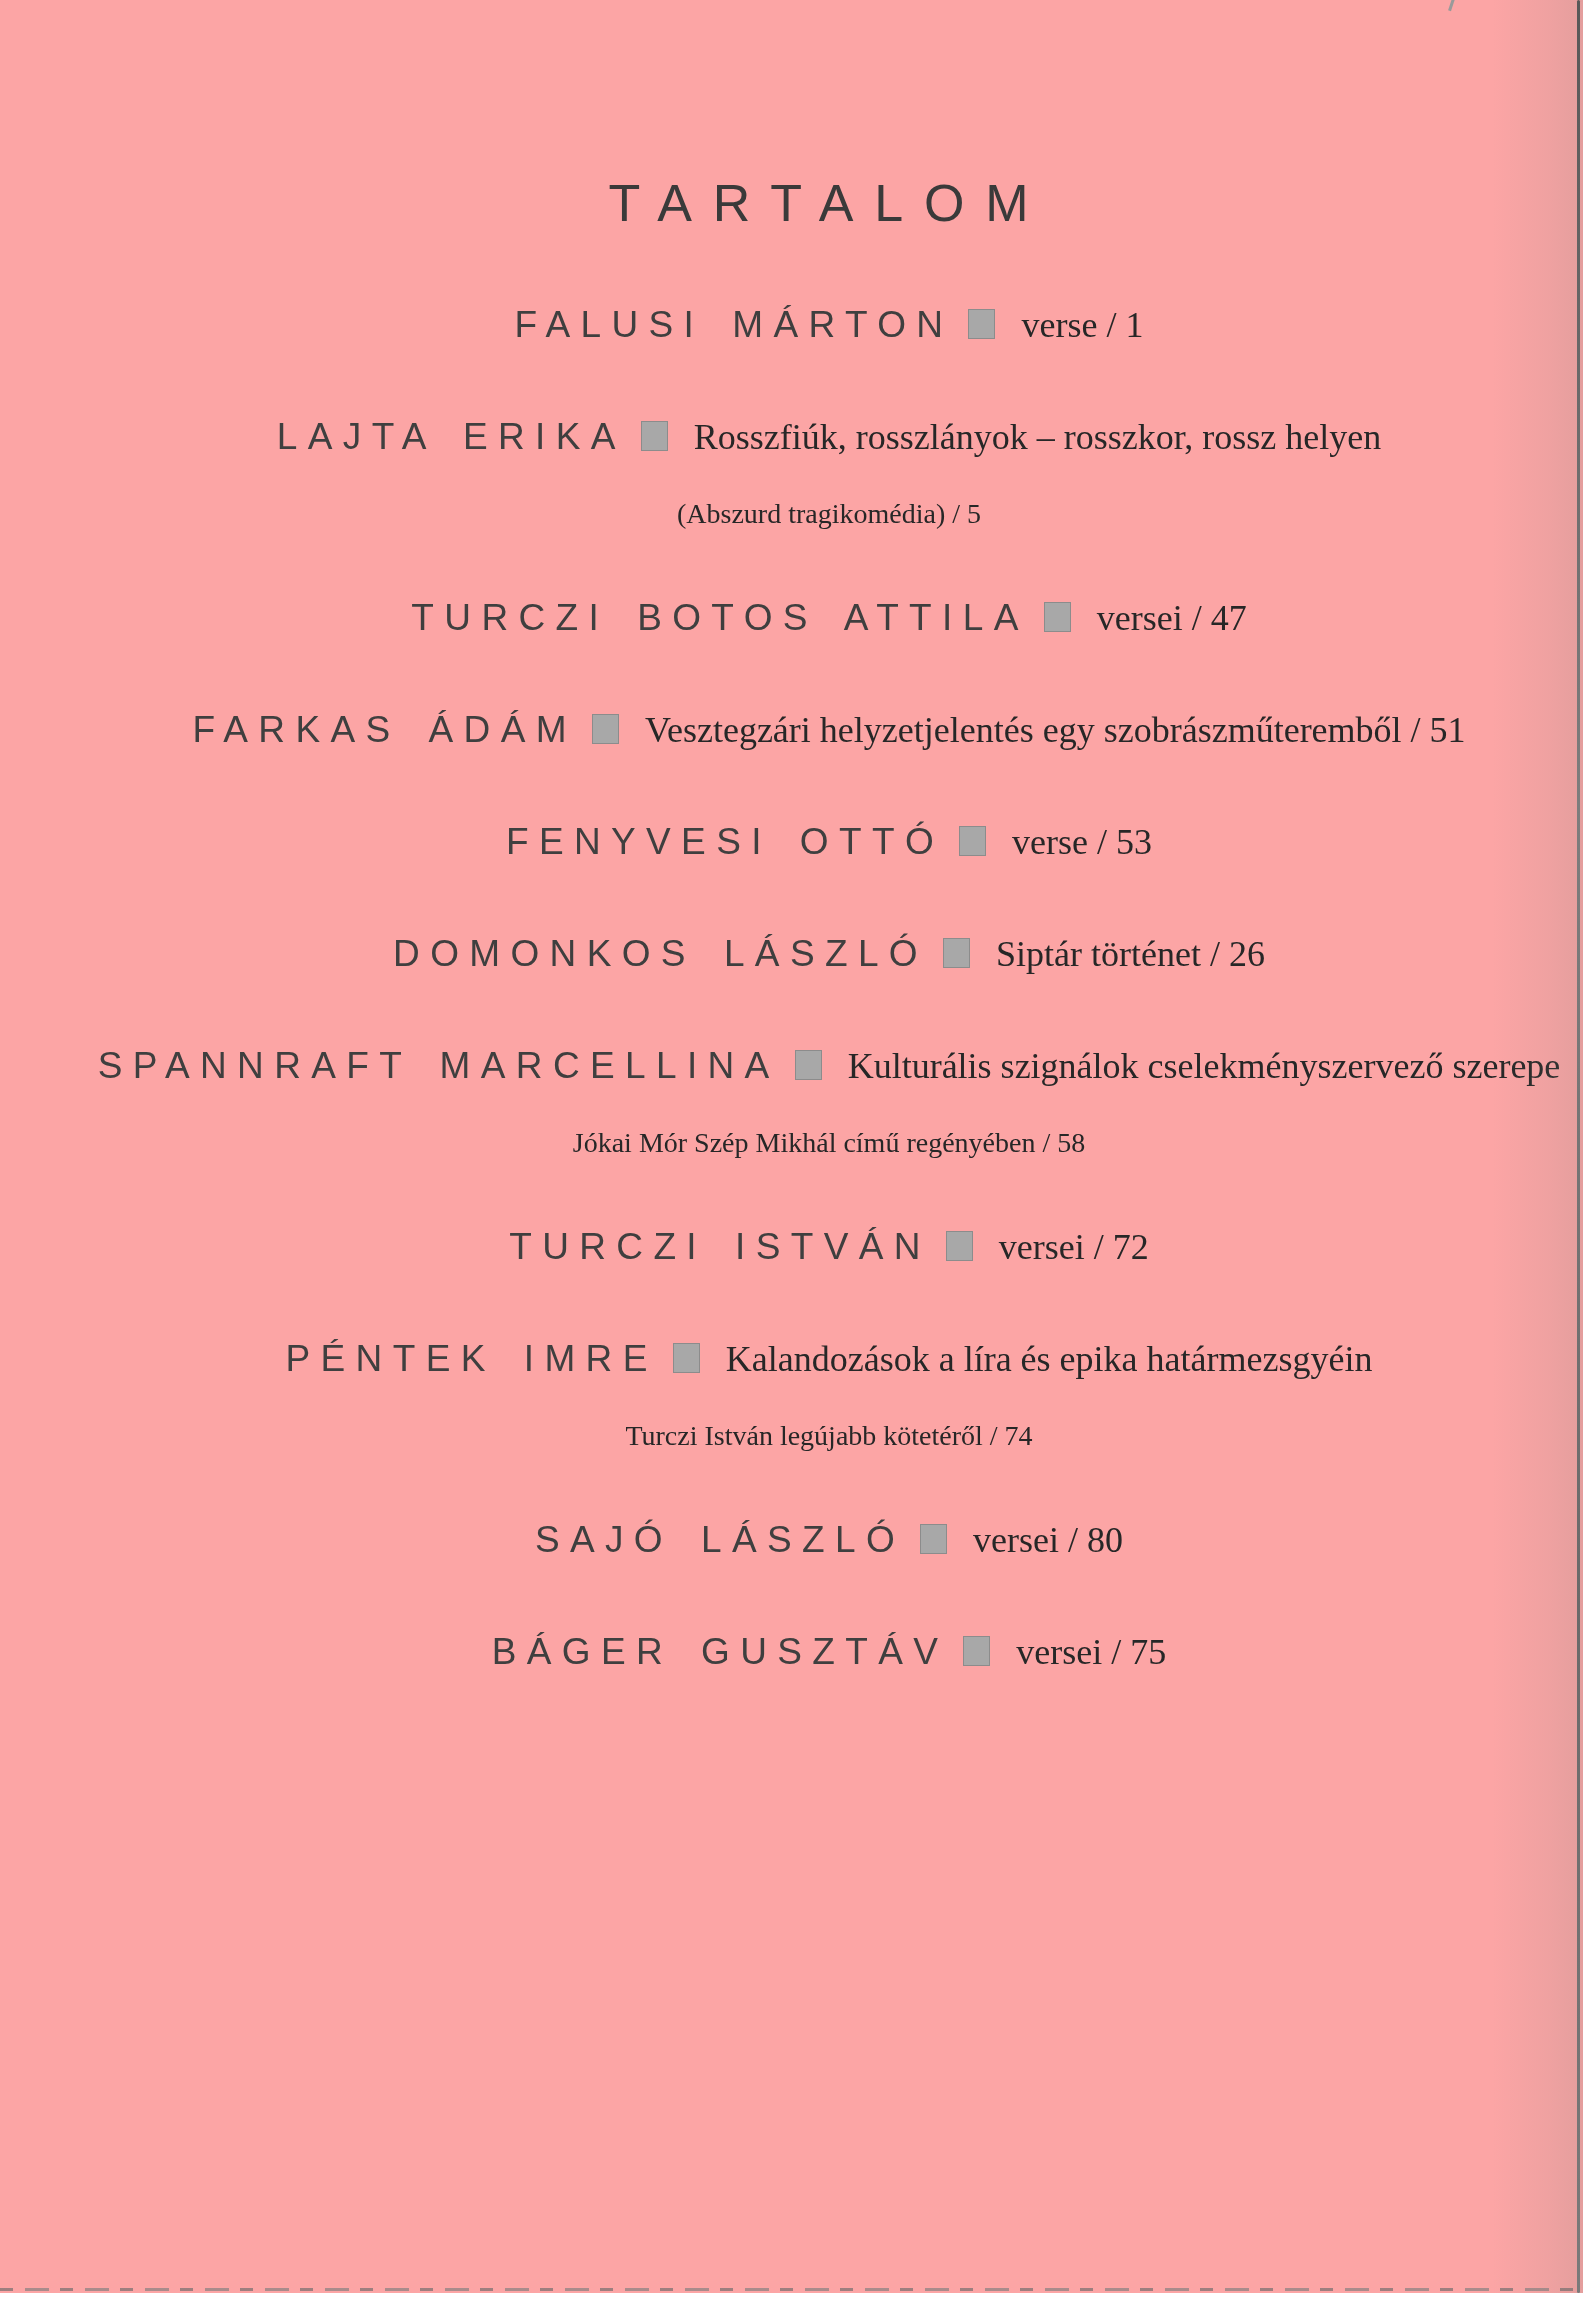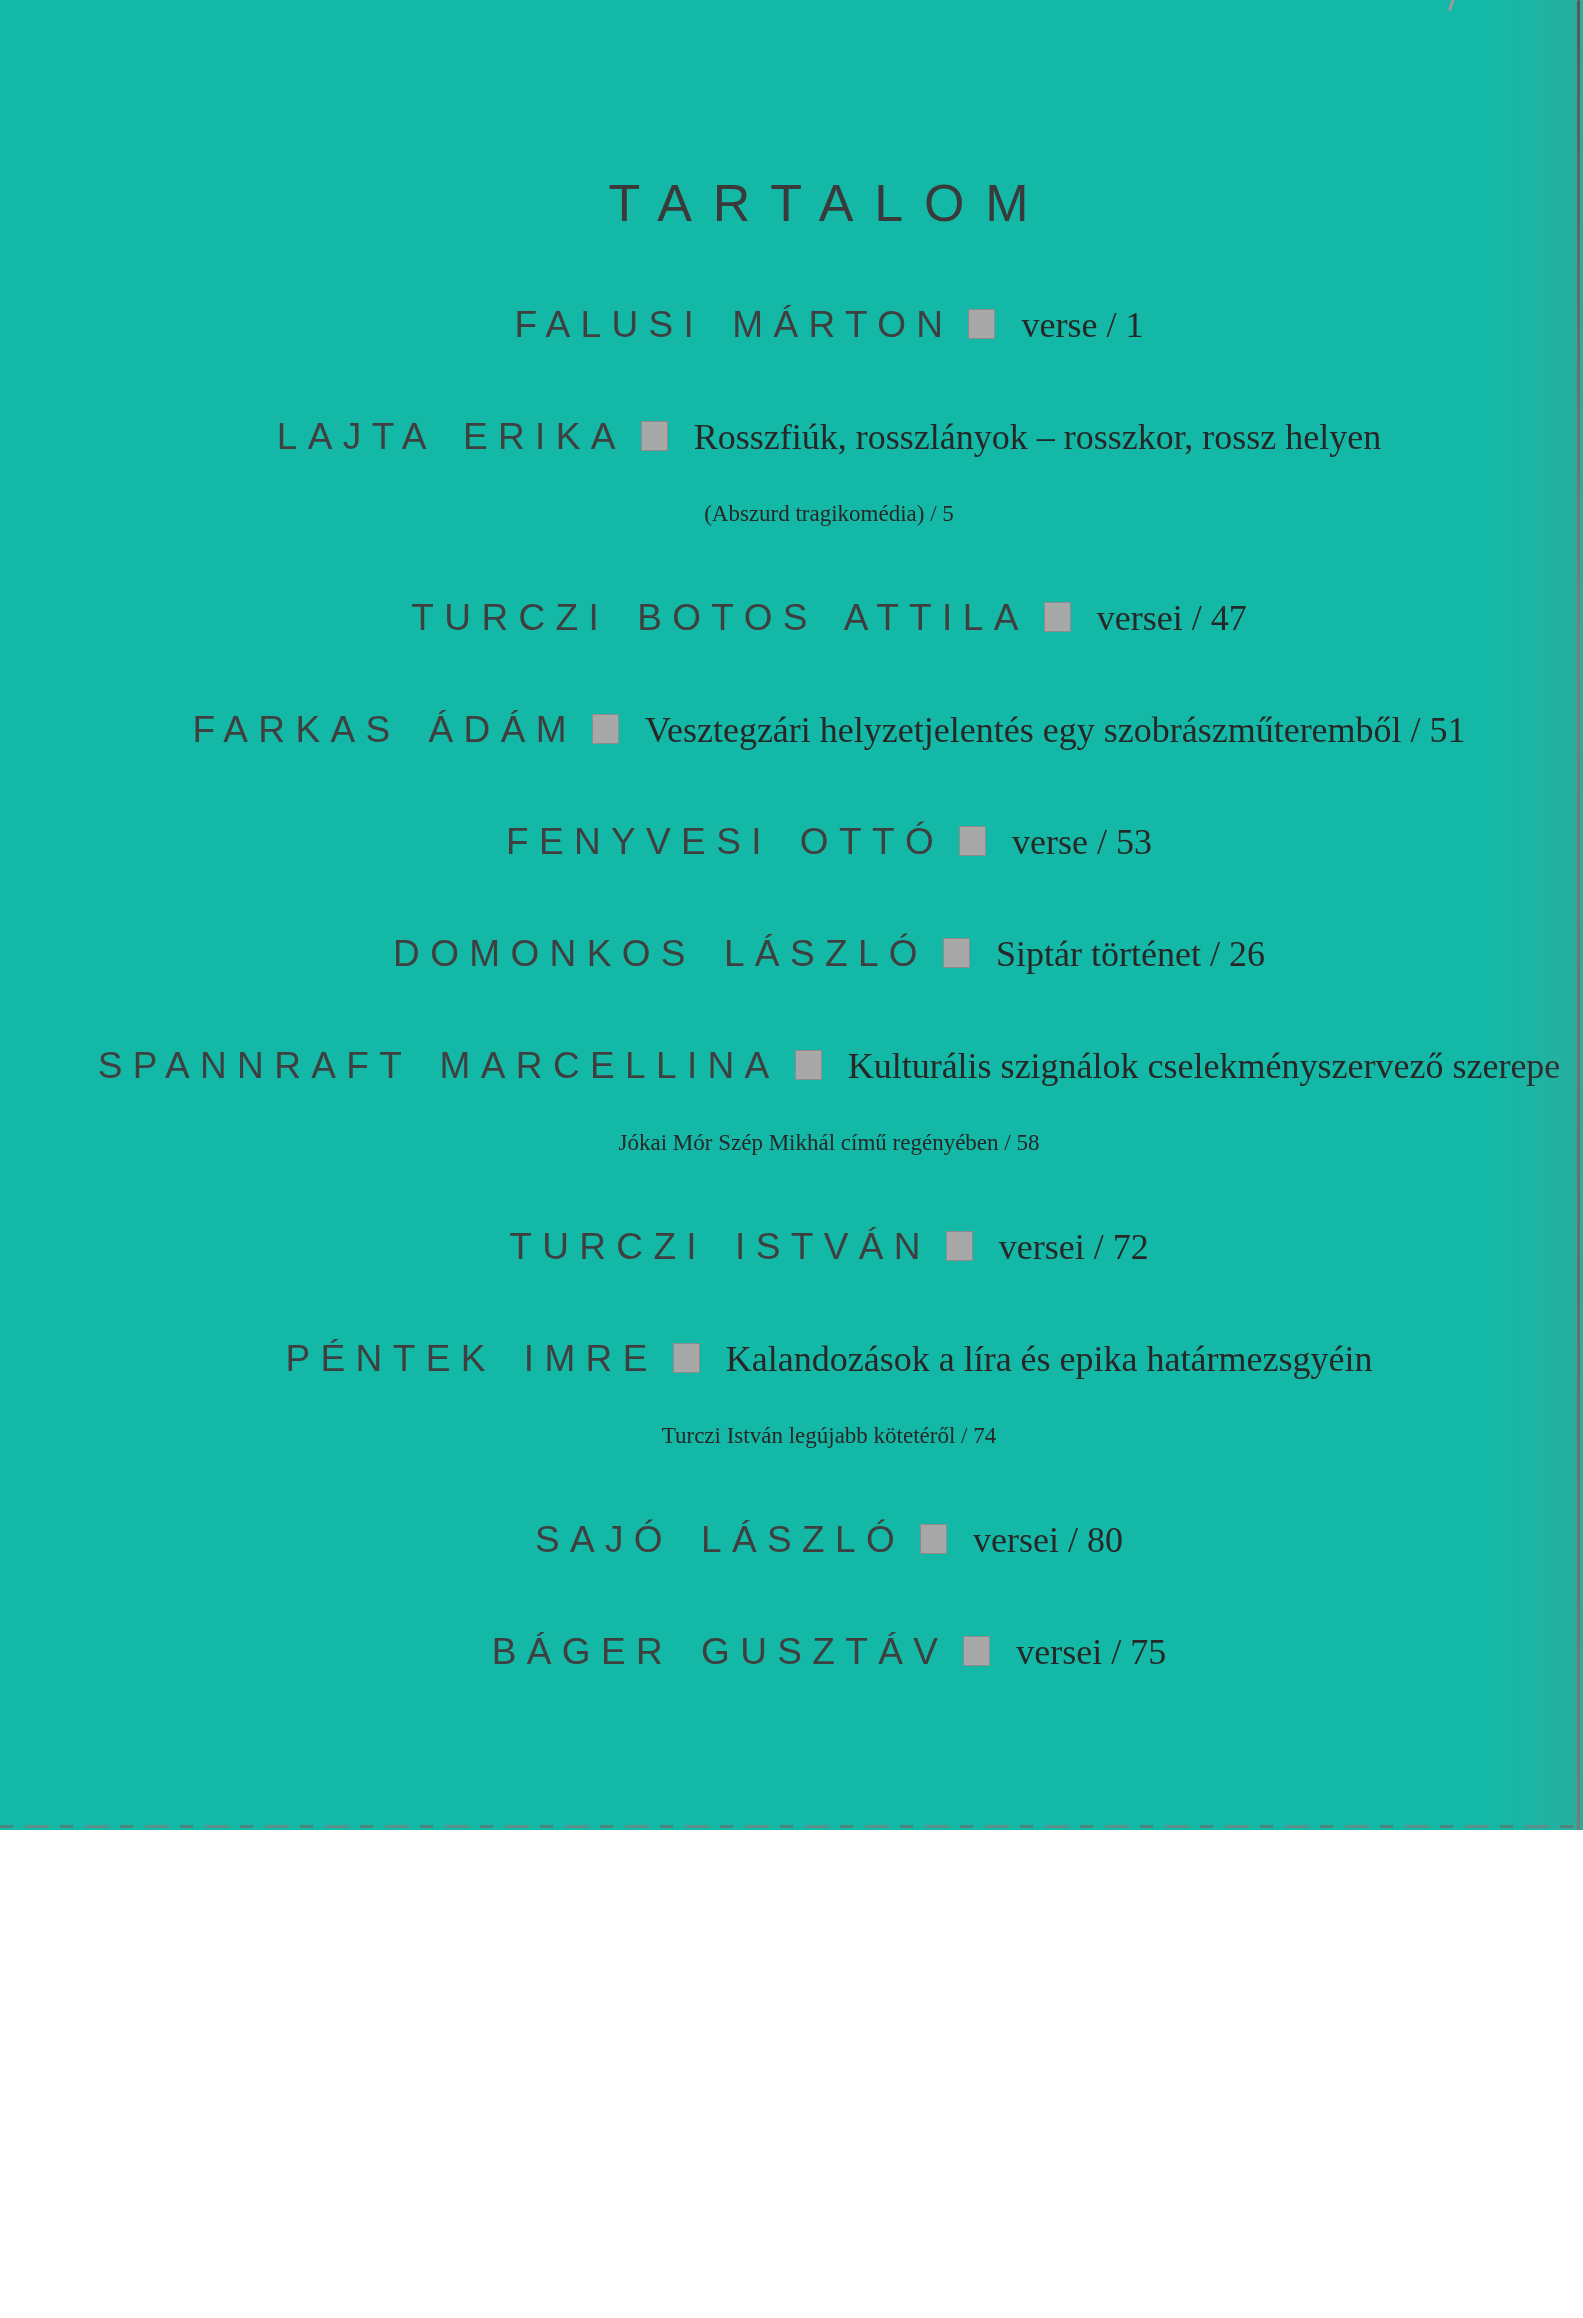--- a/index.html
+++ b/index.html
@@ -1,21 +1,21 @@
 <!DOCTYPE html>
 <html style="font-size:13.4px"><head>
 <meta charset="utf-8">
 <style>
   html, body { margin: 0; padding: 0; }
   body { background: #ffffff; }
   .page {
     position: relative;
     width: 1584px;
-    height: 1830px;
-    background: #14b8a6;
+    height: 2293px;
+    background: #fca5a5;
     overflow: hidden;
     font-kerning: normal;
   }
   
   .scan-right-shade {
     position: absolute; top: 0; bottom: 0; right: 0; width: 92px;
     background: linear-gradient(to right, rgba(130,130,125,0) 0%, rgba(130,130,125,0.10) 60%, rgba(130,130,125,0.20) 100%);
     pointer-events: none;
   }
   .scan-right-line {
@@ -68,21 +68,21 @@
     margin: 0 22.6px 0 11.7px;
     vertical-align: -1.7px;
   }
   .etitle {
     font-family: "Liberation Serif", serif;
     font-size: 36px;
     color: #272727;
   }
   .line2 {
     font-family: "Liberation Serif", serif;
-    font-size: 23px;
+    font-size: 28px;
     color: #272727;
     line-height: 47px;
     margin-top: 22px;
     white-space: nowrap;
   }
 </style>
 </head>
 <body>
 
 <div class="page">

